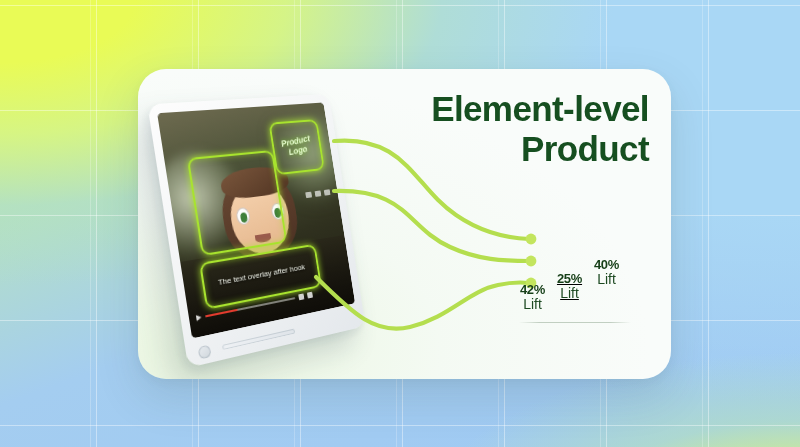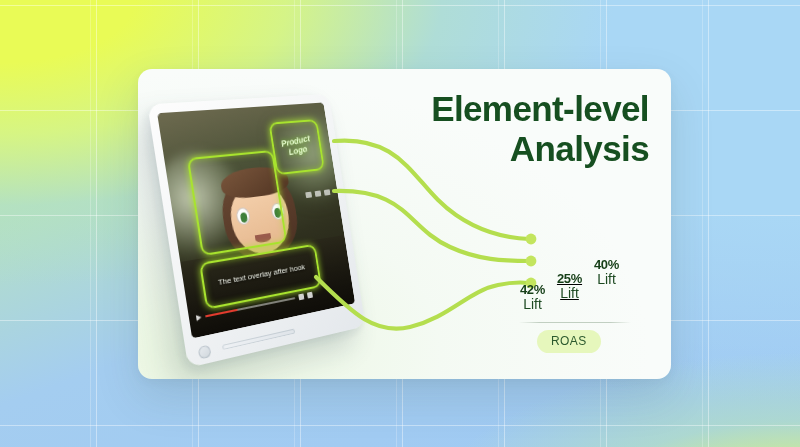--- a/index.html
+++ b/index.html
@@ -34,21 +34,21 @@
       linear-gradient(to right, rgba(255,255,255,0.22) 1px, transparent 1px);
     background-size:102px 100%;
     background-position:90px 0;
     pointer-events:none;
   }
 
   
   #card {
     position:absolute;
     left:138px; top:69px; width:533px; height:310px;
-    border-radius:14px;
+    border-radius:28px;
     background:
       radial-gradient(120% 130% at 12% 92%, rgba(233,246,222,0.95) 0%, rgba(244,250,243,0.95) 38%, rgba(249,252,250,1) 70%),
       linear-gradient(135deg, #f2f8ef 0%, #f7fbf6 45%, #fbfdfb 100%);
     box-shadow: 0 18px 44px rgba(60,90,80,0.16), 0 3px 10px rgba(60,90,80,0.06);
     overflow:hidden;
   }
 
   
   #heading {
     position:absolute; right:22px; top:20px;
@@ -185,21 +185,21 @@
 <body>
 
 <div id="bg"></div>
 <div id="grid"></div>
 <div id="grid2"></div>
 
 <div id="card">
 
   <div id="heading">
     <span>Element-level</span>
-    <span class="l2">Analysis</span>
+    <span class="l2">Product</span>
   </div>
 
   <div id="tablet-wrap">
     <div id="tablet">
       <div id="screen">
 
         <div class="scene">
           <div class="sky"></div>
           <div class="blur1"></div>
           <div class="blur2"></div>
@@ -284,16 +284,15 @@
           <div class="bar-pct">40%</div>
           <div class="bar-sub">Lift</div>
         </div>
         <div class="bar-rect b2"></div>
       </div>
 
     </div>
 
     <div class="baseline"></div>
 
-    <div id="roas-pill">ROAS</div>
   </div>
 
 </div>
 
 </body></html>

